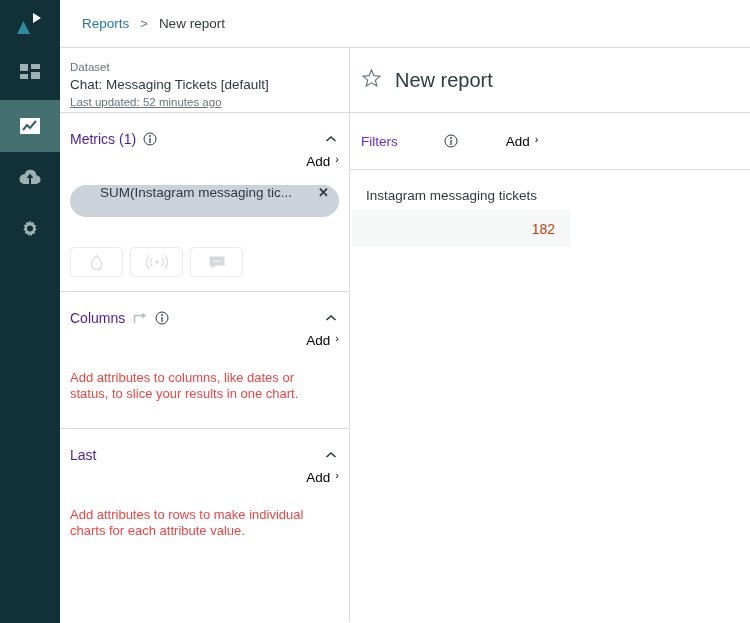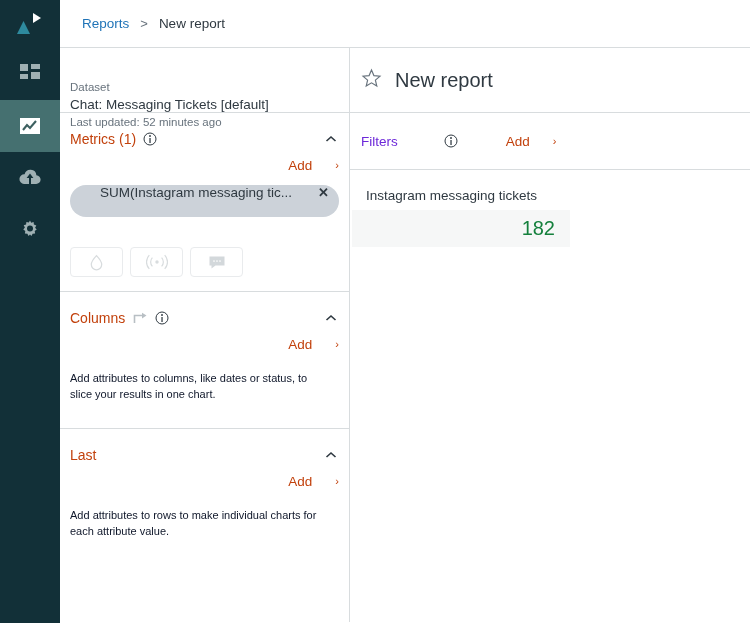--- a/index.html
+++ b/index.html
@@ -56,44 +56,44 @@
     border-right: 1px solid #d8dcde;
     height: 100%;
     background: #fff;
     position: relative;
   }
   .dataset-block {
     padding: 12px 0 11px 10px;
     border-bottom: 1px solid #d8dcde;
     height: 65px;
   }
-  .ds-label { font-size: 11.5px; color: #68737d; line-height: 15px; margin-top: 20px; }
+  .ds-label { font-size: 11.5px; color: #68737d; line-height: 15px; }
   .ds-name { font-size: 13.5px; color: #2f3941; line-height: 19px; }
-  .ds-updated { font-size: 11.5px; color: #68737d; line-height: 16px; }
+  .ds-updated { font-size: 11.5px; color: #68737d; line-height: 16px; text-decoration: underline; }
 
   .section { border-bottom: 1px solid #d8dcde; position: relative; }
   .section-head {
     display: flex; align-items: center;
     padding: 16px 12px 0 10px;
     height: 36px;
   }
   .section-title {
-    font-size: 14px; color: #c2410c; line-height: 20px;
+    font-size: 14px; color: #4c1d95; line-height: 20px;
   }
   .head-icon { margin-left: 7px; display: flex; align-items: center; }
   .chev { margin-left: auto; display: flex; align-items: center; cursor: pointer; }
 
   .add-row {
     display: flex; justify-content: flex-end;
     padding: 5px 10px 0 0;
     height: 28px;
   }
   .add-link {
-    color: #c2410c; font-size: 13.5px; cursor: pointer;
-    display: flex; align-items: center; gap: 23px;
+    color: #000000; font-size: 13.5px; cursor: pointer;
+    display: flex; align-items: flex-start; gap: 5px;
   }
   .add-link .carat { font-size: 11px; line-height: 1; }
 
   .chip-wrap { padding: 8px 10px 0 10px; }
   .chip {
     background: #ccd2d9;
     border-radius: 16px;
     height: 32px;
     display: flex; align-items: flex-start;
     padding: 0 10px 0 12px;
@@ -116,21 +116,21 @@
     width: 53px; height: 30px;
     border: 1px solid #e9ebed;
     border-radius: 4px;
     background: #fff;
     display: flex; align-items: center; justify-content: center;
     cursor: pointer;
   }
 
   .hint {
     padding: 14px 18px 0 10px;
-    font-size: 11px; color: #0f172a; line-height: 16px;
+    font-size: 13px; color: #ef4444; line-height: 16px;
   }
   .sec-pad { height: 26px; }
 
   
   #rightpanel { flex: 1 1 auto; height: 100%; background: #fff; }
   .report-head {
     height: 65px;
     display: flex; align-items: center;
     padding-left: 11px;
     border-bottom: 1px solid #d8dcde;
@@ -151,21 +151,21 @@
   .result-header {
     font-size: 13.5px; font-weight: normal; color: #2f3941;
     padding: 6px 0 0 16px; height: 28px;
   }
   .result-cell {
     background: #f6f7f7;
     width: 218px; height: 37px;
     margin-left: 2px;
     display: flex; align-items: center; justify-content: flex-end;
     padding-right: 15px;
-    font-size: 20px; color: #15803d;
+    font-size: 14px; color: #c2410c;
   }
 </style>
 </head>
 <body>
 
 <div id="app">
 
   <nav id="rail">
 
     <div class="rail-logo">

